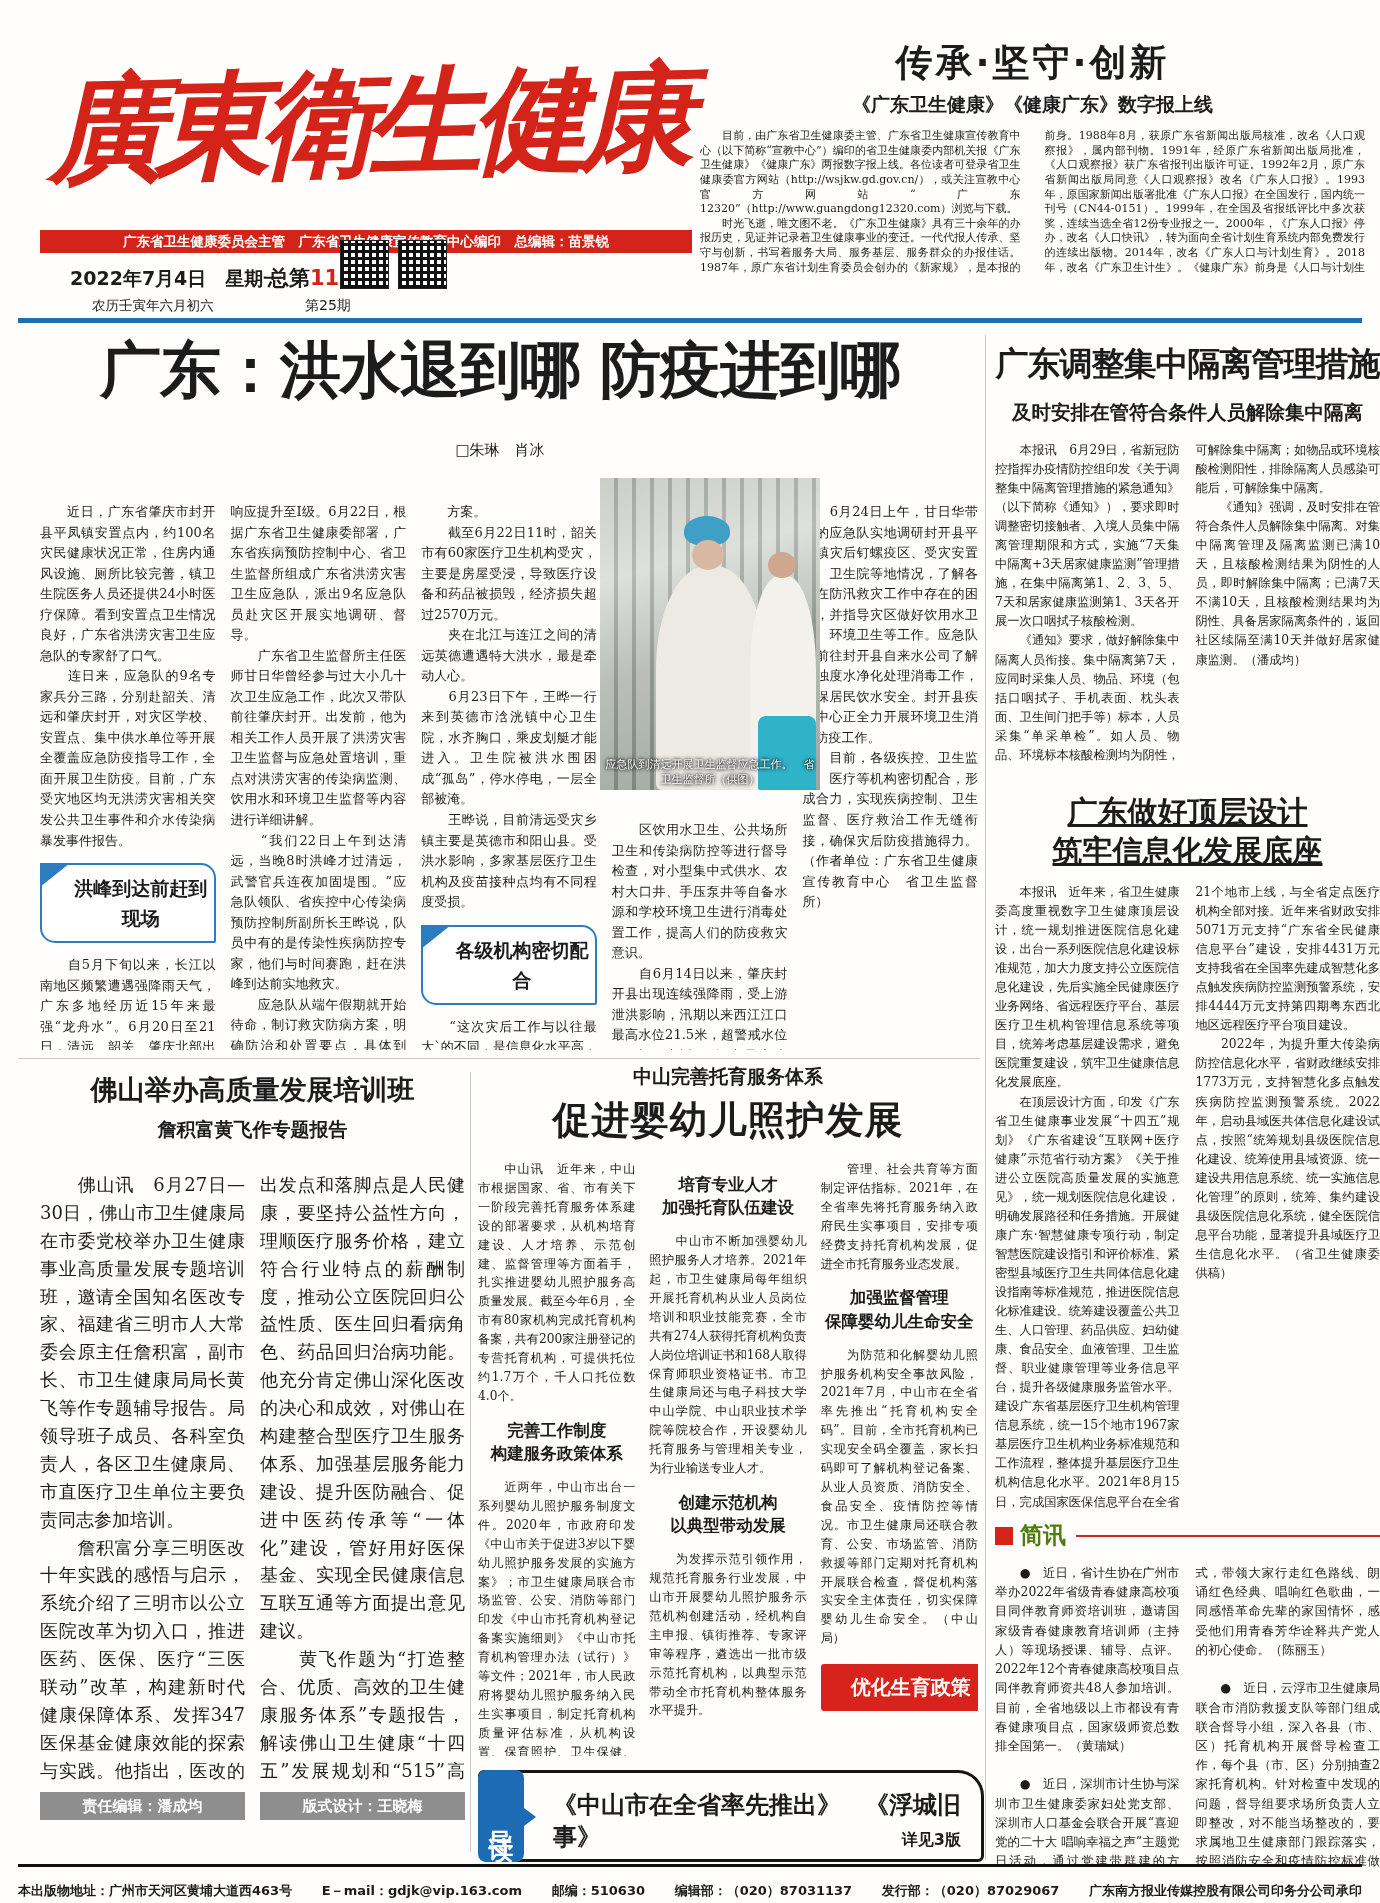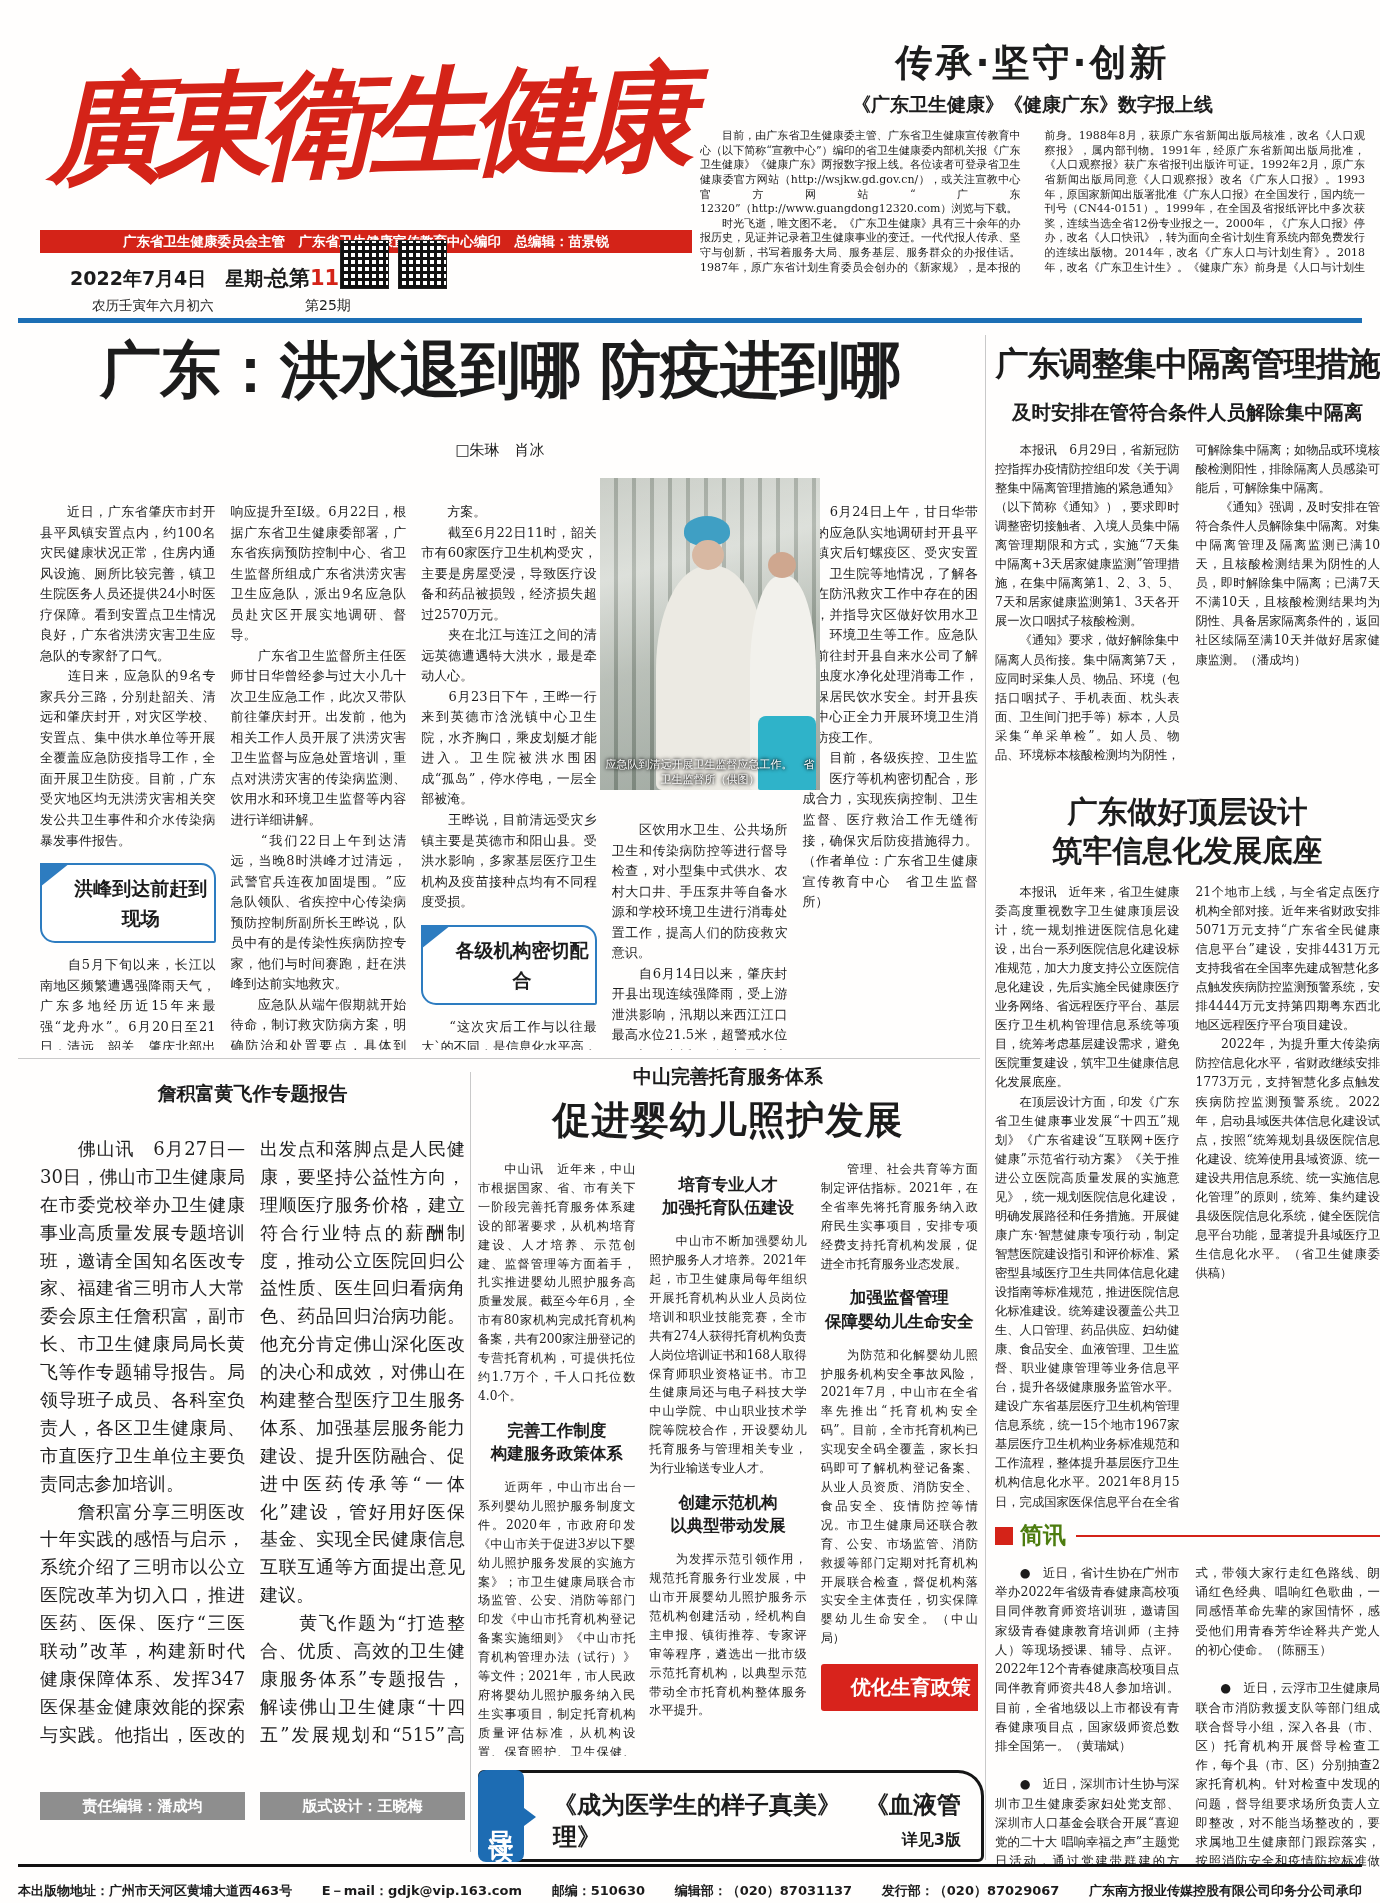--- a/index.html
+++ b/index.html
@@ -51,21 +51,21 @@
   .ph-bag{position:absolute;bottom:0;right:4px;width:58px;height:74px;background:#2fb3c9;border-radius:8px 8px 2px 2px;}
   .ph-caption{position:absolute;left:4px;right:4px;bottom:3px;color:#fff;font-size:11px;text-align:center;
               text-shadow:0 0 3px #000,0 0 4px #000;}
   
   .iso-wrap{left:995px;top:342px;width:385px;}
   .iso-head{text-align:center;font-weight:bold;font-size:33px;letter-spacing:-1px;}
   .iso-sub{text-align:center;font-weight:bold;font-size:19.5px;margin-top:12px;}
   .iso-body{margin-top:15px;column-count:2;column-gap:16px;column-fill:auto;height:330px;
             font-size:12.3px;line-height:1.55;}
   .infra-wrap{left:995px;top:792px;width:385px;}
-  .infra-head{text-align:center;font-weight:bold;font-size:30px;line-height:1.3;}
+  .infra-head{text-align:center;font-weight:bold;font-size:30px;line-height:1.3;text-decoration:underline;}
   .infra-body{margin-top:13px;column-count:2;column-gap:16px;column-fill:auto;height:634px;
               font-size:12.3px;line-height:1.55;}
   .briefs-wrap{left:995px;top:1520px;width:385px;}
   .briefs-head{display:flex;align-items:center;}
   .briefs-sq{width:18px;height:18px;background:#d42318;}
   .briefs-label{color:#4d7c0f;font-weight:bold;font-size:23px;margin-left:7px;}
   .briefs-line{flex:1;height:2px;background:#d42318;margin-left:10px;}
   .briefs-body{margin-top:12px;column-count:2;column-gap:16px;column-fill:auto;height:318px;
                font-size:12.4px;line-height:1.55;}
   
@@ -199,20 +199,21 @@
       <span class="briefs-line"></span>
     </div>
     <div class="briefs-body txt">　　●　近日，省计生协在广州市举办2022年省级青春健康高校项目同伴教育师资培训班，邀请国家级青春健康教育培训师（主持人）等现场授课、辅导、点评。2022年12个青春健康高校项目点同伴教育师资共48人参加培训。目前，全省地级以上市都设有青春健康项目点，国家级师资总数排全国第一。（黄瑞斌）
 
 　　●　近日，深圳市计生协与深圳市卫生健康委家妇处党支部、深圳市人口基金会联合开展“喜迎党的二十大 唱响幸福之声”主题党日活动，通过党建带群建的方式，带领大家行走红色路线、朗诵红色经典、唱响红色歌曲，一同感悟革命先辈的家国情怀，感受他们用青春芳华诠释共产党人的初心使命。（陈丽玉）
 
 　　●　近日，云浮市卫生健康局联合市消防救援支队等部门组成联合督导小组，深入各县（市、区）托育机构开展督导检查工作，每个县（市、区）分别抽查2家托育机构。针对检查中发现的问题，督导组要求场所负责人立即整改，对不能当场整改的，要求属地卫生健康部门跟踪落实，按照消防安全和疫情防控标准做好防范工作，从源头上预防和遏制各类事故的发生。（云浮局）</div>
   </div>
 
   <div class="abs fs-wrap">
+    <div class="fs-head hei">佛山举办高质量发展培训班</div>
     <div class="fs-sub">詹积富黄飞作专题报告</div>
     <div class="fs-body txt">　　佛山讯　6月27日—30日，佛山市卫生健康局在市委党校举办卫生健康事业高质量发展专题培训班，邀请全国知名医改专家、福建省三明市人大常委会原主任詹积富，副市长、市卫生健康局局长黄飞等作专题辅导报告。局领导班子成员、各科室负责人，各区卫生健康局、市直医疗卫生单位主要负责同志参加培训。
 　　詹积富分享三明医改十年实践的感悟与启示，系统介绍了三明市以公立医院改革为切入口，推进医药、医保、医疗“三医联动”改革，构建新时代健康保障体系、发挥347医保基金健康效能的探索与实践。他指出，医改的出发点和落脚点是人民健康，要坚持公益性方向，理顺医疗服务价格，建立符合行业特点的薪酬制度，推动公立医院回归公益性质、医生回归看病角色、药品回归治病功能。他充分肯定佛山深化医改的决心和成效，对佛山在构建整合型医疗卫生服务体系、加强基层服务能力建设、提升医防融合、促进中医药传承等“一体化”建设，管好用好医保基金、实现全民健康信息互联互通等方面提出意见建议。
 　　黄飞作题为“打造整合、优质、高效的卫生健康服务体系”专题报告，解读佛山卫生健康“十四五”发展规划和“515”高质量发展战略，部署推进卫生健康高质量发展重点任务。
 　　培训班要求，全市卫生健康系统要把学习贯彻党中央关于卫生健康工作的决策部署作为重要政治任务，以深化医改为抓手，聚焦群众看病就医急难愁盼问题，加快构建强大公共卫生体系和优质高效医疗卫生服务体系，推动全市卫生健康事业高质量发展，争创卫生健康高水平建设示范，为建设健康佛山、增进人民群众健康福祉作出新的更大贡献。
 　　培训班还围绕公立医院高水平建设、医院高质量发展党建引领、公共卫生体系建设、中医药传承创新发展等专题进行授课和经验交流。（佛卫宣）</div>
   </div>
   <div class="abs gray-box hei" style="left:40px;">责任编辑：潘成均</div>
   <div class="abs gray-box hei" style="left:260px;">版式设计：王晓梅</div>
 
@@ -239,21 +240,21 @@
         <div class="zsub">加强监督管理
 保障婴幼儿生命安全</div>
         <div class="txt">　　为防范和化解婴幼儿照护服务机构安全事故风险，2021年7月，中山市在全省率先推出“托育机构安全码”。目前，全市托育机构已实现安全码全覆盖，家长扫码即可了解机构登记备案、从业人员资质、消防安全、食品安全、疫情防控等情况。市卫生健康局还联合教育、公安、市场监管、消防救援等部门定期对托育机构开展联合检查，督促机构落实安全主体责任，切实保障婴幼儿生命安全。（中山局）</div>
         <div class="policy-btn">优化生育政策</div>
       </div>
     </div>
   </div>
 
   <div class="abs guide">
     <div class="guide-badge hei">导读</div>
-    <div class="guide-titles">《成为医学生的样子真美》　《血液管理》</div>
+    <div class="guide-titles">《中山市在全省率先推出》　《浮城旧事》</div>
     <div class="guide-page hei">详见3版</div>
   </div>
 
   <div class="abs bottom-bar hei">
     <span>本出版物地址：广州市天河区黄埔大道西463号</span>
     <span>E－mail：gdjk@vip.163.com</span>
     <span>邮编：510630</span>
     <span>编辑部：（020）87031137</span>
     <span>发行部：（020）87029067</span>
     <span>广东南方报业传媒控股有限公司印务分公司承印</span>

